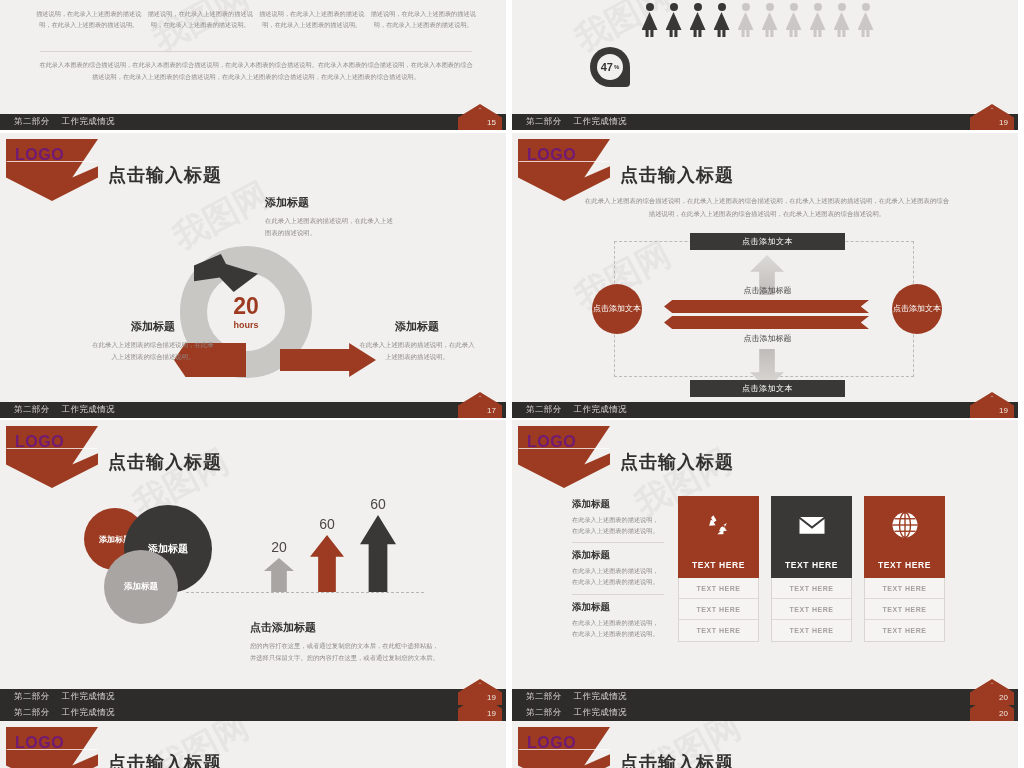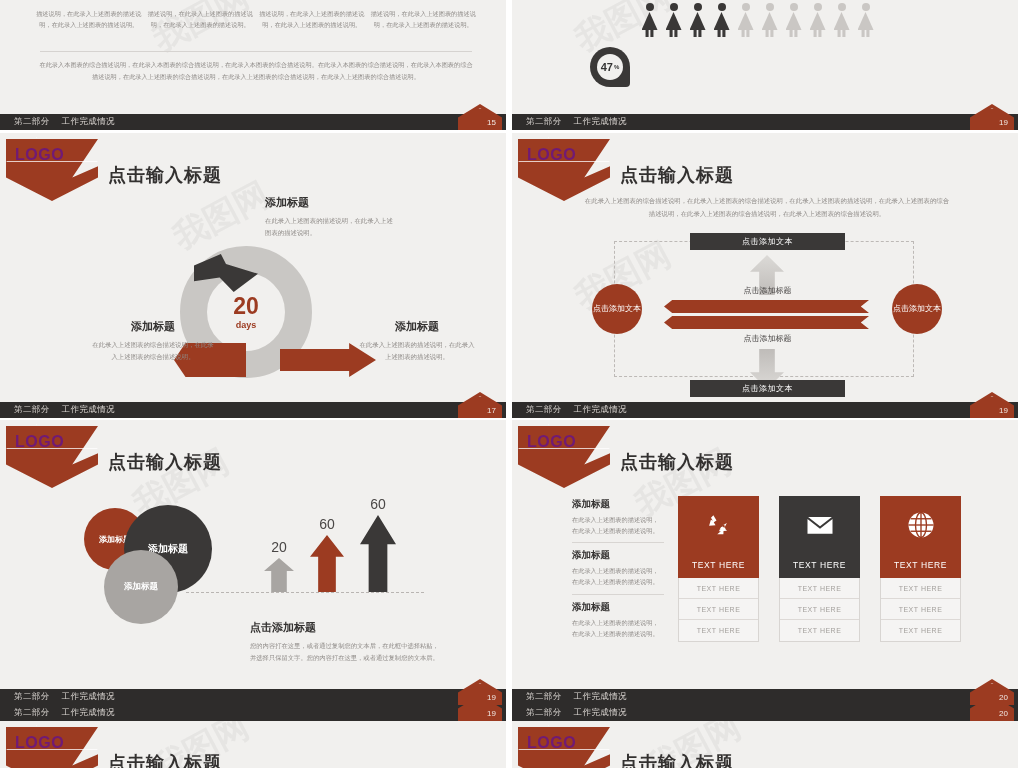--- a/index.html
+++ b/index.html
@@ -127,21 +127,21 @@
   .blk h4 { font-size:11px; font-weight:bold; color:#333130; margin-bottom:5px; }
   .blk p { font-size:6.3px; line-height:1.95; color:#8e8a87; }
 
   
   .s20 { left:512px; top:420px; }
   .leftlist { position:absolute; left:60px; top:78px; width:92px; }
   .leftlist .it { padding-bottom:6px; margin-bottom:6px; border-bottom:1px solid #d8d5d2; }
   .leftlist .it:last-child{ border-bottom:none; }
   .leftlist h4 { font-size:9.5px; font-weight:bold; color:#333130; margin-bottom:3px; }
   .leftlist p { font-size:6.2px; line-height:1.8; color:#8e8a87; }
-  .tilewrap { position:absolute; top:76px; display:flex; gap:20px; left:166px; }
+  .tilewrap { position:absolute; top:76px; display:flex; gap:12px; left:166px;font-weight:bold; }
   .tile { width:81px; }
   .tile .head { height:82px; display:flex; flex-direction:column; align-items:center;
      justify-content:space-between; padding:14px 0 8px; }
   .tile .head .lbl { color:#fff; font-size:8.5px; letter-spacing:.6px; }
   .tile .body { border:1px solid #d8d5d2; border-top:none; background:#f5f4f3; }
   .tile .body .r { height:21px; display:flex; align-items:center; justify-content:center;
      font-size:7px; color:#a4a09d; letter-spacing:.5px; border-bottom:1px solid #ddd9d6; }
   .tile .body .r:last-child{ border-bottom:none; }
   .tile .head svg { width:30px; height:30px; fill:#fff; }
 
@@ -270,21 +270,21 @@
         <div class="swoosh"></div>
         <div class="diag"></div>
         <div class="txt">LOGO</div>
       </div>
       <div class="stitle">点击输入标题</div>
 
       <div class="cyc">
         <div class="ring-big">
           <div class="ctr">
             <span class="n">20</span>
-            <span class="u">days</span>
+            <span class="u">hours</span>
           </div>
         </div>
         <div class="darkchev"></div>
         <div class="redarrow l"></div>
         <div class="redarrow r"></div>
       </div>
 
       <div class="cap" style="left:265px; top:62px; width:130px;">
         <h4>添加标题</h4>
         <p>在此录入上述图表的描述说明，在此录入上述图表的描述说明。</p>

